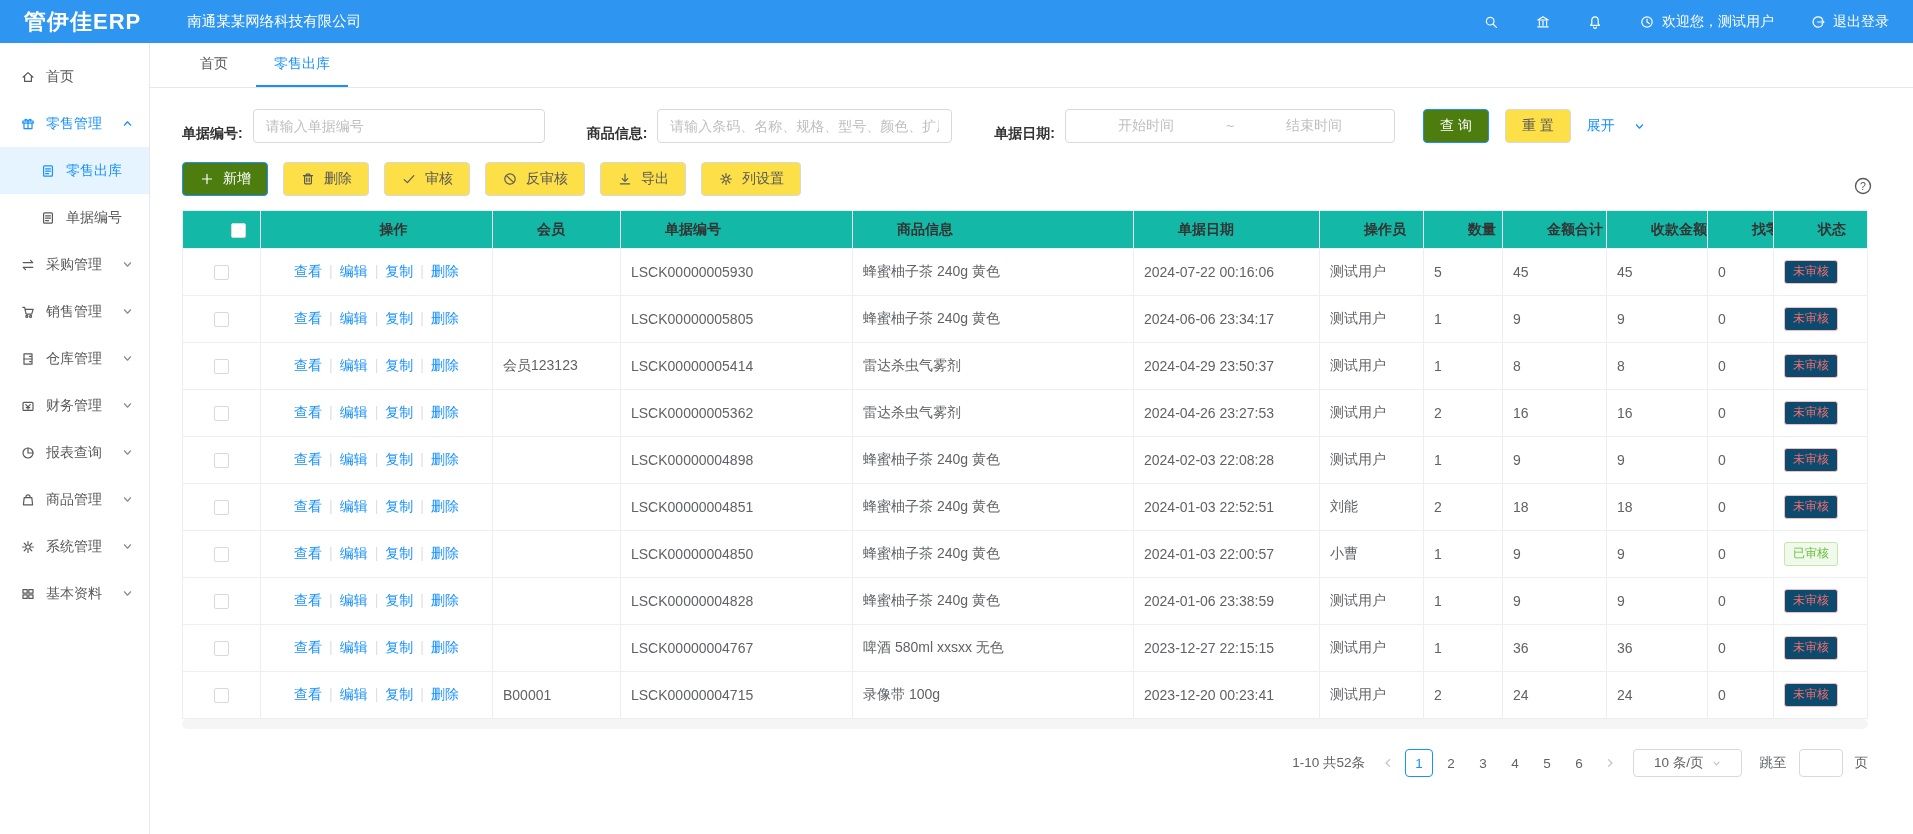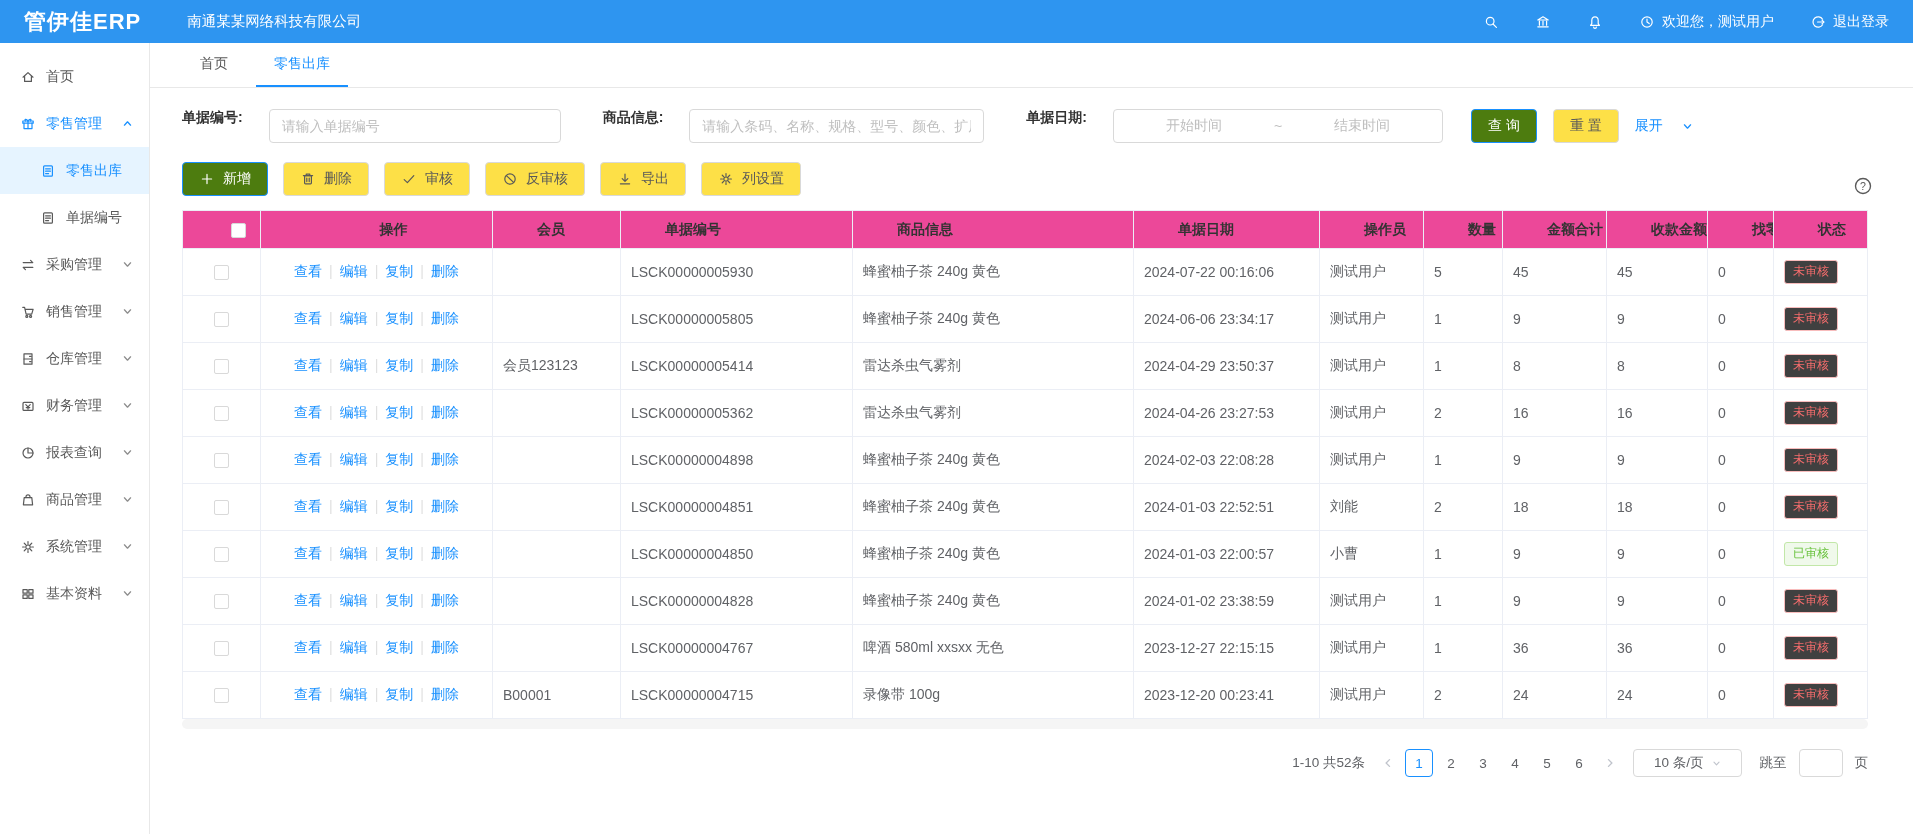--- a/index.html
+++ b/index.html
@@ -43,21 +43,21 @@
   
   .tabbar { height: 45px; border-bottom: 1px solid #e8e8e8; display: flex; padding-left: 32px; }
   .tab {
     display: flex; align-items: center; padding: 0 18px; cursor: pointer;
     color: #595959; border-bottom: 2px solid transparent; margin-right: 10px;
   }
   .tab.active { color: #1890ff; border-bottom-color: #1890ff; }
 
   
   .filter-row { display: flex; align-items: center; padding: 21px 45px 15px 32px; }
-  .f-group { display: flex; align-items: flex-start; margin-right: 42px; gap: 16px; }
+  .f-group { display: flex; align-items: flex-end; margin-right: 42px; }
   .f-label { font-weight: 600; margin-right: 10px; white-space: nowrap; }
   .text-input {
     height: 34px; border: 1px solid #d9d9d9; border-radius: 4px;
     padding: 6px 12px; font-size: 14px; color: #333; outline: none;
     font-family: inherit;
   }
   .text-input::placeholder { color: #bfbfbf; }
   .input-billno { width: 292px; }
   .input-product { width: 295px; }
   .date-box {
@@ -75,35 +75,35 @@
   .expand-link { color: #1890ff; display: flex; align-items: center; gap: 19px; cursor: pointer; }
 
   
   .toolbar { display: flex; align-items: flex-start; gap: 15px; padding: 4px 40px 14px 32px; }
   .help-icon { margin-left: auto; margin-top: 14px; color: #595959; cursor: pointer; }
 
   
   .table-wrap { margin: 0 45px 0 32px; }
   table { width: 100%; border-collapse: collapse; table-layout: fixed; }
   th, td { border: 1px solid #ebeef5; padding: 0 10px; text-align: left; overflow: hidden; white-space: nowrap; }
-  th { height: 38px; background: #ec4899; font-weight: 600; color: #333; font-size: 14px; padding-left: 44px; }
+  th { height: 38px; background: #14b8a6; font-weight: 600; color: #333; font-size: 14px; padding-left: 44px; }
   td { height: 47px; color: #606266; font-size: 14px; }
   th.col-check, td.col-check, th.col-actions-h { text-align: center; }
   td.col-actions { text-align: center; }
   .checkbox {
     width: 15px; height: 15px; border: 1px solid #d9d9d9; border-radius: 2px;
     display: inline-block; background: #fff; cursor: pointer; vertical-align: middle;
   }
   .action-link { color: #1890ff; text-decoration: none; cursor: pointer; }
   .sep { color: #e0e0e0; margin: 0 7px; }
   .badge {
     display: inline-block; padding: 3px 8px; font-size: 12px; border-radius: 3px;
     border: 1px solid transparent; line-height: 1.3;
   }
-  .badge.pending { color: #f56c6c; background: #404040; border-color: #f8bcbc; }
+  .badge.pending { color: #f56c6c; background: #0c4a6e; border-color: #f8bcbc; }
   .badge.approved { color: #67c23a; background: #f0f9eb; border-color: #c2e7a8; }
   .hscroll { height: 10px; background: #f5f5f5; margin: 0 45px 0 32px; border-radius: 5px; }
 
   
   .pagination {
     display: flex; align-items: center; justify-content: flex-end; gap: 6px;
     padding: 20px 45px 0 0; color: #606266; font-size: 13.5px;
   }
   .page-summary { margin-right: 6px; }
   .page-arrow { color: #c0c4cc; cursor: pointer; padding: 0 5px; }
@@ -583,21 +583,21 @@
               <td>9</td>
               <td>0</td>
               <td><span class="badge approved">已审核</span></td>
             </tr>
             <tr>
               <td class="col-check"><span class="checkbox"></span></td>
               <td class="col-actions"><a class="action-link">查看</a><span class="sep">|</span><a class="action-link">编辑</a><span class="sep">|</span><a class="action-link">复制</a><span class="sep">|</span><a class="action-link">删除</a></td>
               <td></td>
               <td>LSCK00000004828</td>
               <td>蜂蜜柚子茶 240g 黄色</td>
-              <td>2024-01-02 23:38:59</td>
+              <td>2024-01-06 23:38:59</td>
               <td>测试用户</td>
               <td>1</td>
               <td>9</td>
               <td>9</td>
               <td>0</td>
               <td><span class="badge pending">未审核</span></td>
             </tr>
             <tr>
               <td class="col-check"><span class="checkbox"></span></td>
               <td class="col-actions"><a class="action-link">查看</a><span class="sep">|</span><a class="action-link">编辑</a><span class="sep">|</span><a class="action-link">复制</a><span class="sep">|</span><a class="action-link">删除</a></td>

